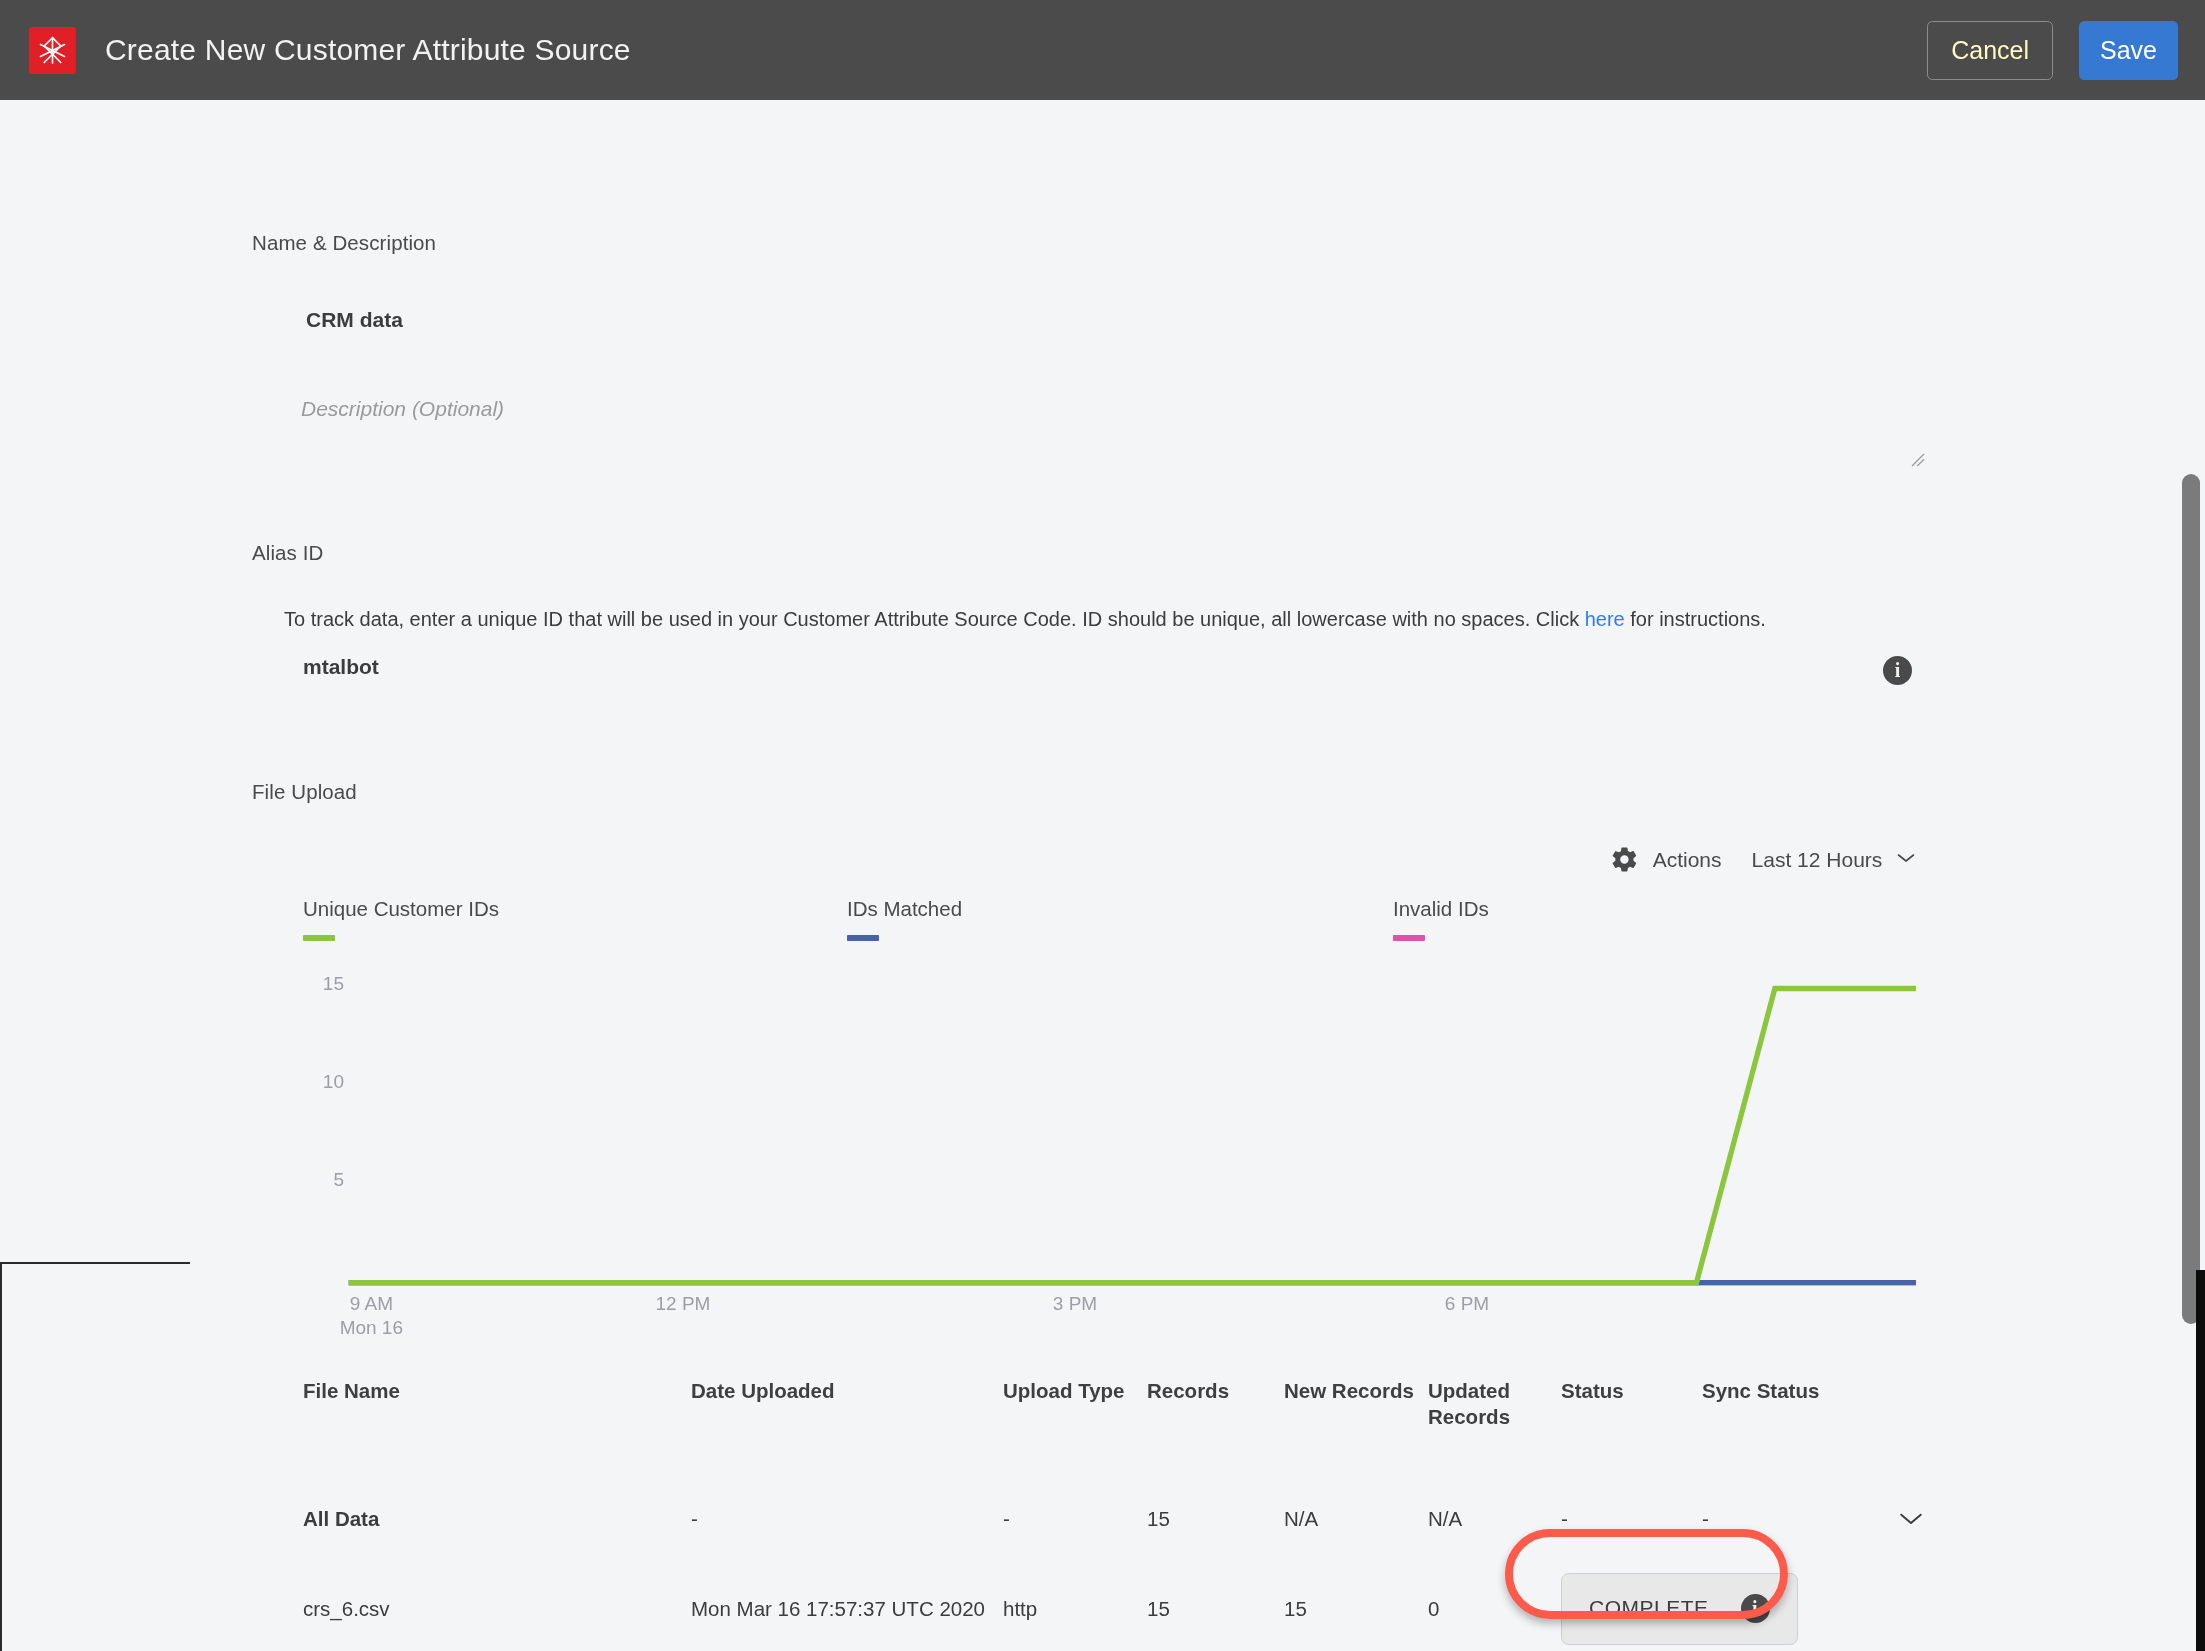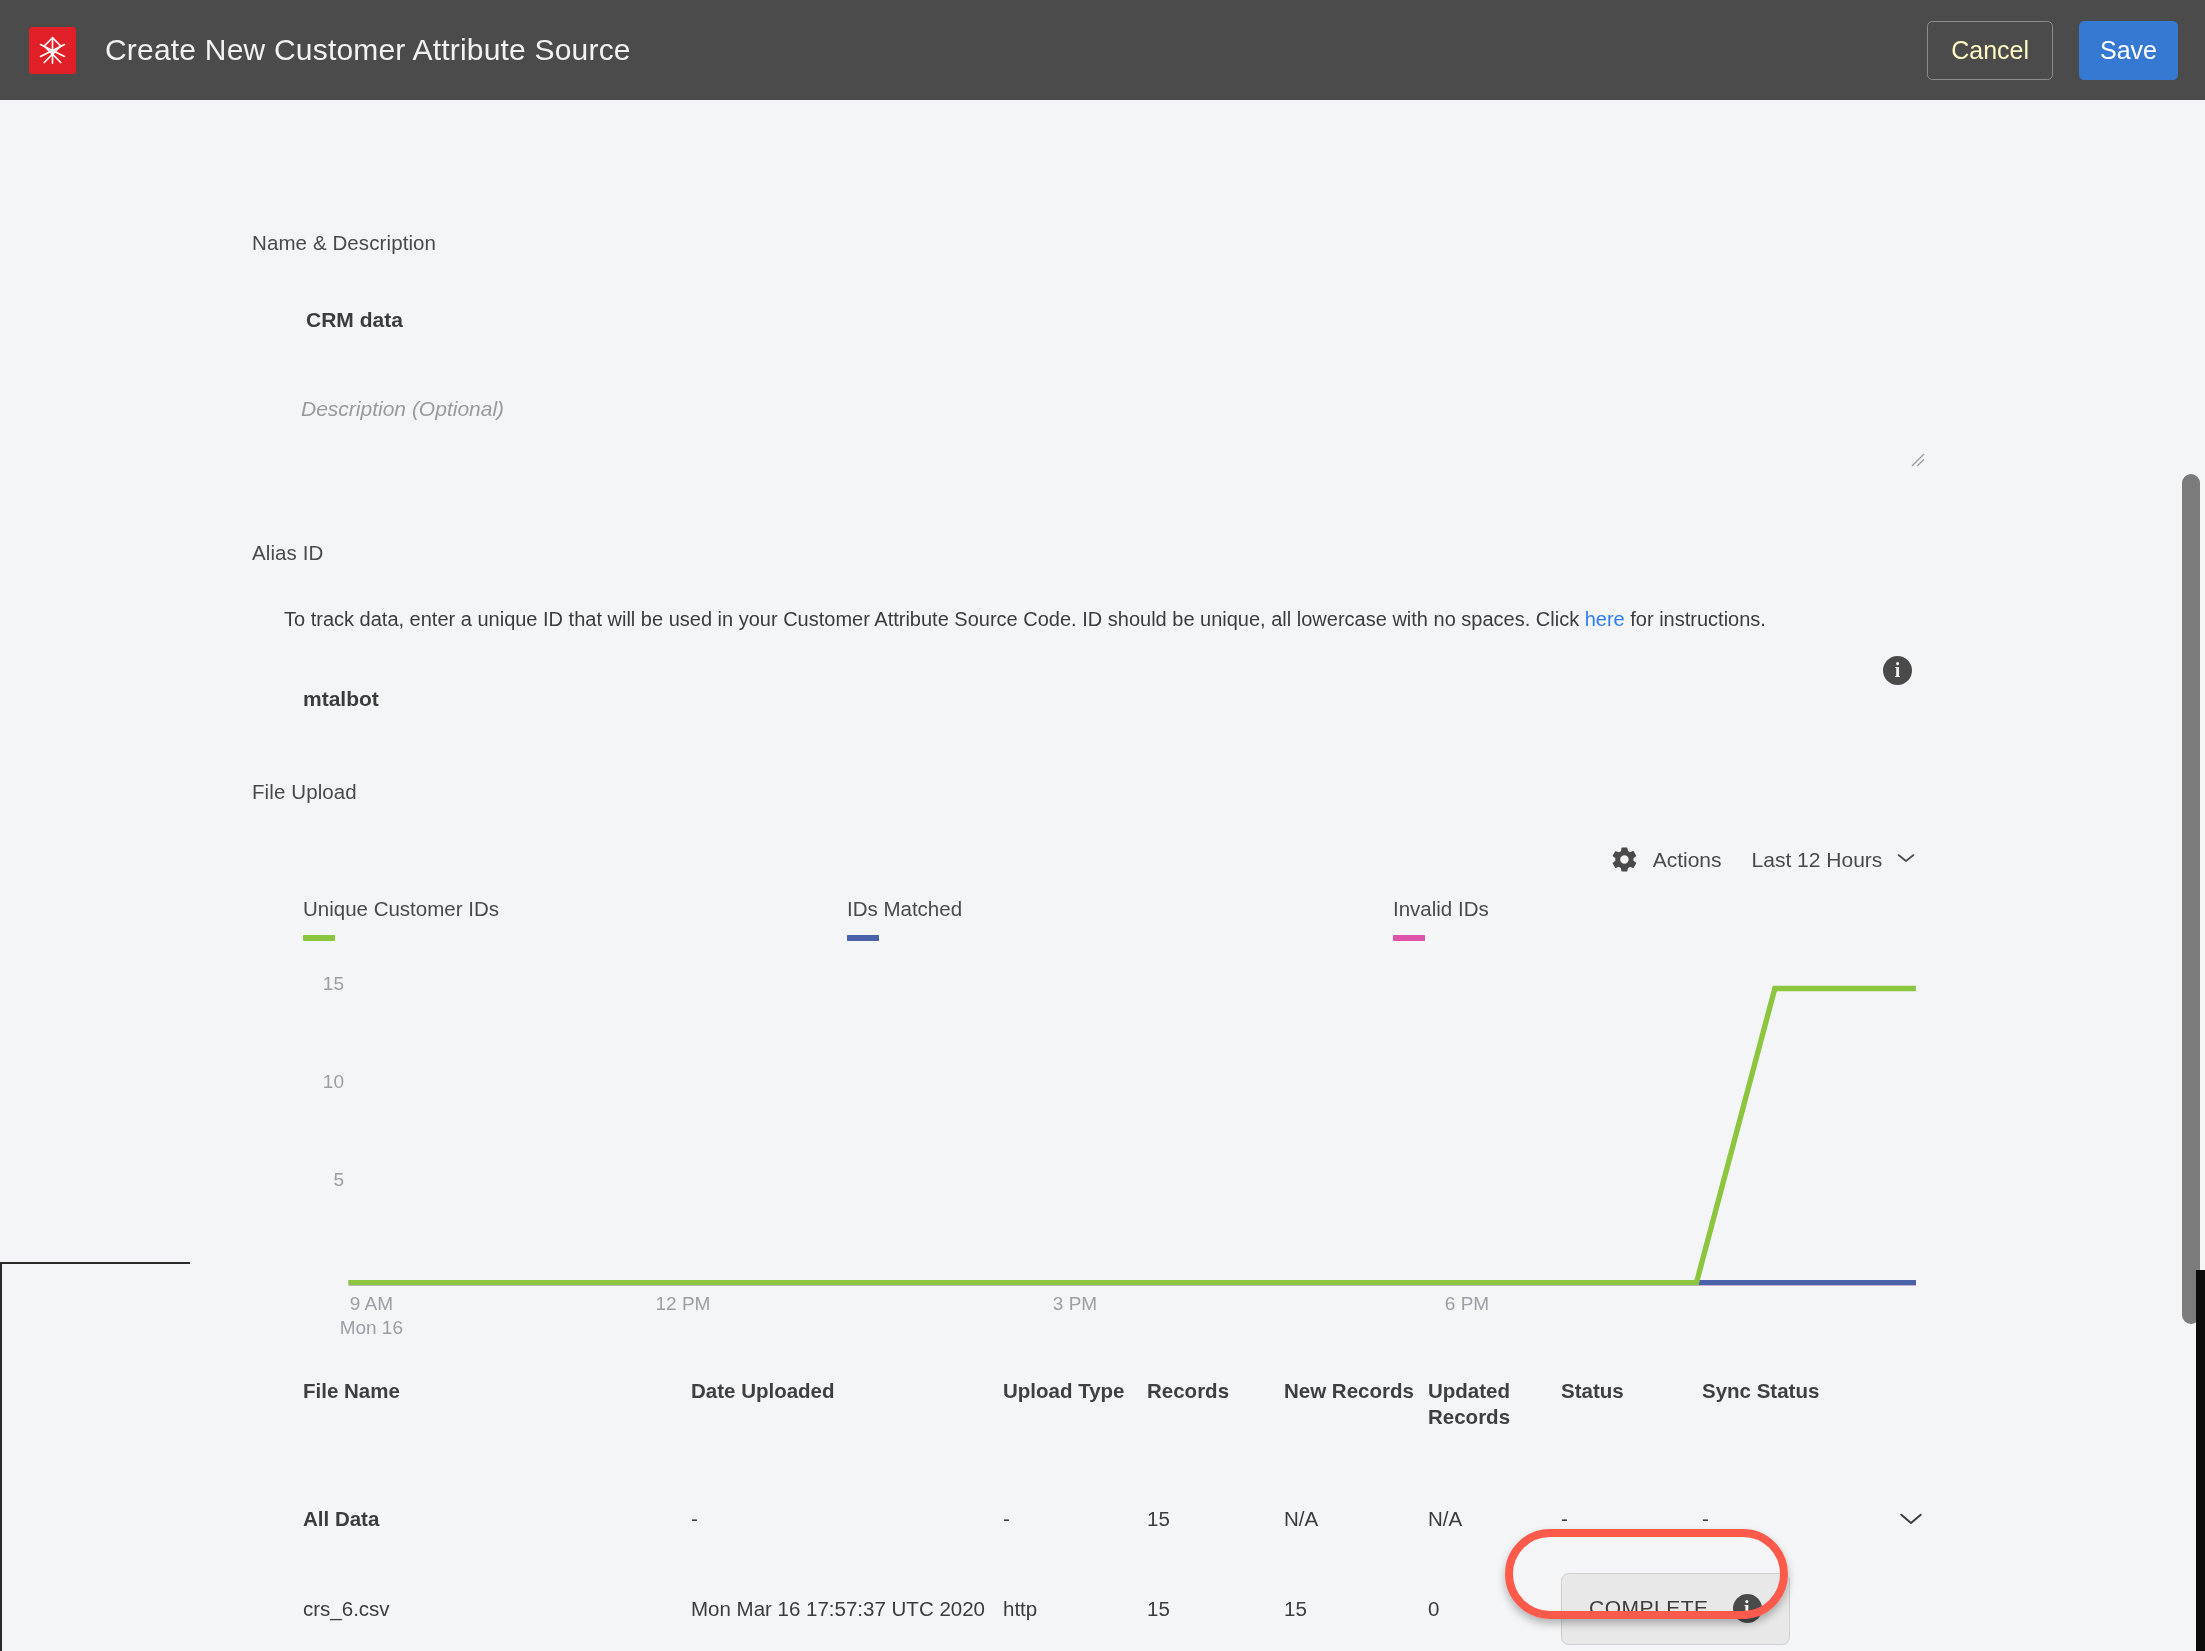--- a/index.html
+++ b/index.html
@@ -264,21 +264,21 @@
   .c-new    { width: 144px; flex: 0 0 144px; }
   .c-upd    { width: 133px; flex: 0 0 133px; }
   .c-status { width: 141px; flex: 0 0 141px; }
   .c-sync   { width: 167px; flex: 0 0 167px; }
   .c-exp    { width: 84px; flex: 0 0 84px; display:flex; align-items:center; justify-content:center; }
 
   .status-pill {
     display: inline-flex;
     align-items: center;
     justify-content: center;
-    gap: 24px;
+    gap: 32px;
     background: #e8e8e8;
     border: 0.8px solid #cfcfcf;
     border-radius: 7.6px;
     height: 70px;
     padding: 0 27px;
     color: #3c3c3c;
     font-size: 21px;
     letter-spacing: 0.5px;
     cursor: pointer;
     position: relative;
@@ -377,21 +377,21 @@
         </g>
       </svg>
     </div>
 
     <div class="section-title" style="left:252px; top:441px;">Alias ID</div>
 
     <div class="helper-text" style="left:284px; top:508px;">
       <span>To track data, enter a unique ID that will be used in your Customer Attribute Source Code. ID should be unique, all lowercase with no spaces. Click </span><a class="helper-link" href="#">here</a><span> for instructions.</span>
     </div>
 
-    <div class="field-text" style="left:303px; top:555px;margin-top:32px;">mtalbot</div>
+    <div class="field-text" style="left:303px; top:555px;">mtalbot</div>
 
     <div style="position:absolute; left:1883px; top:556px;">
       <div class="info-icon">i</div>
     </div>
 
     <div class="section-title" style="left:252px; top:680px;">File Upload</div>
 
     <div class="chart-toolbar">
       <span>
         <svg class="gear-icon" viewBox="0 0 24 24" aria-hidden="true">

